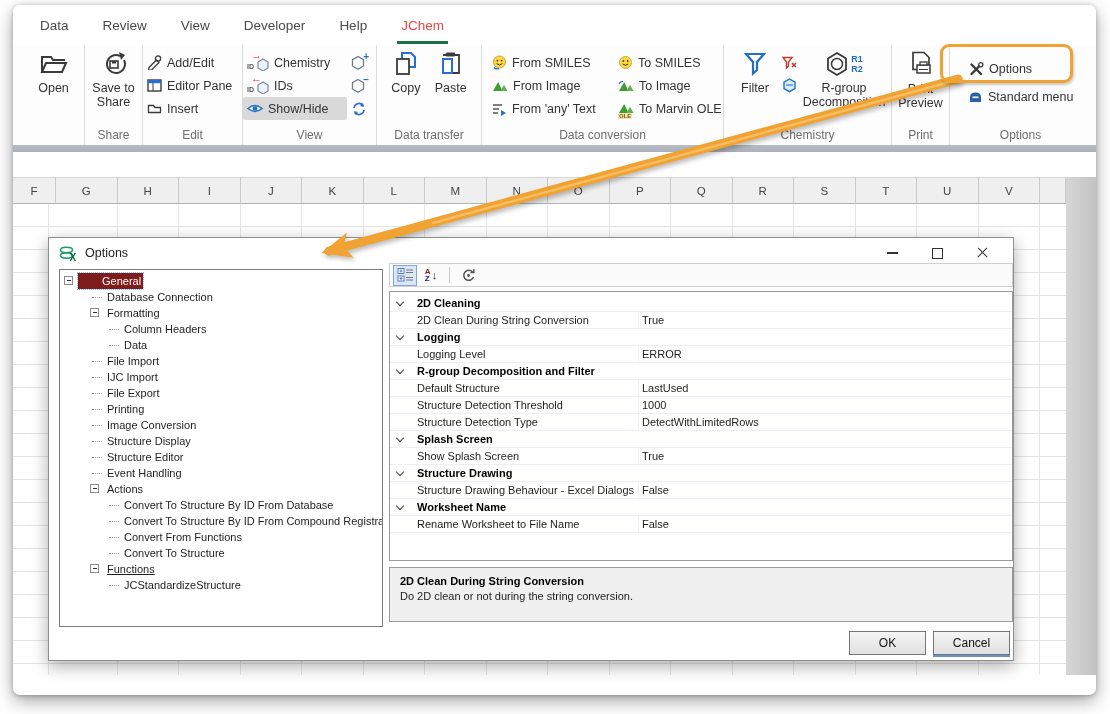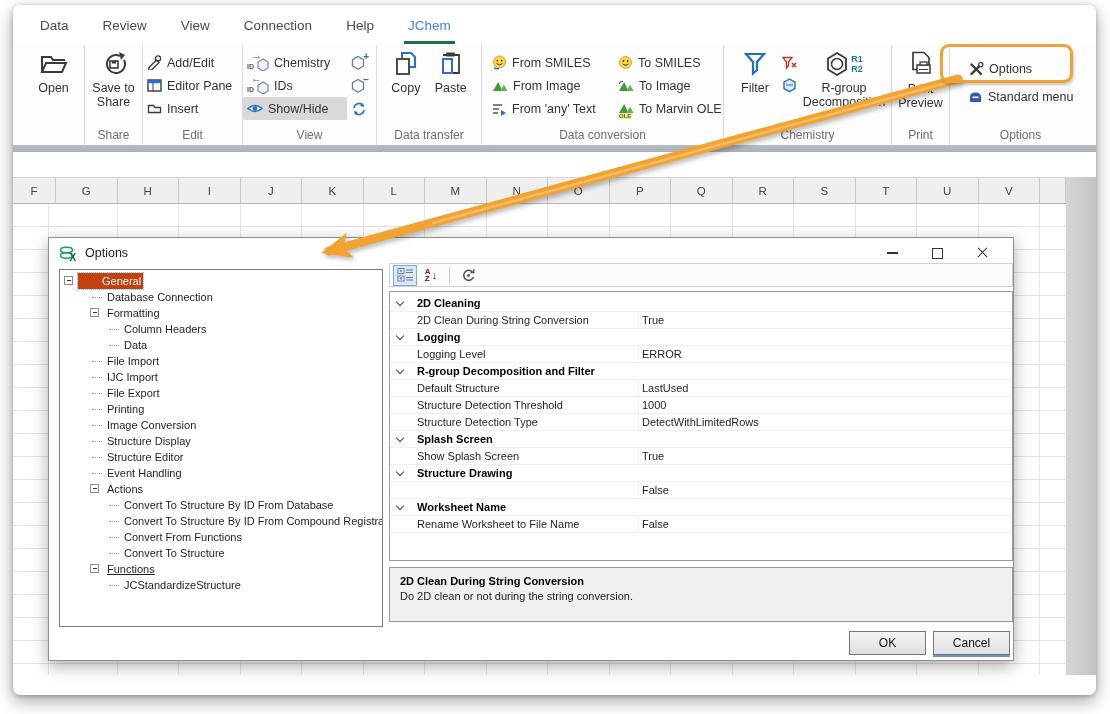--- a/index.html
+++ b/index.html
@@ -3,21 +3,21 @@
 <meta charset="utf-8">
 <style>
   html,body{margin:0;padding:0;width:1110px;height:714px;background:#ffffff;overflow:hidden;
     font-family:"Liberation Sans", sans-serif;-webkit-font-smoothing:antialiased;}
   .app{position:absolute;left:13px;top:5px;width:1083px;height:690px;background:#fff;
     border-radius:7px;box-shadow:0 6px 18px rgba(0,0,0,.35), 0 1px 4px rgba(0,0,0,.25);overflow:hidden;}
 
   
   .menubar{position:absolute;left:0;top:0;width:100%;height:40px;display:flex;align-items:stretch;padding-left:10px;box-sizing:border-box;background:#fff;}
   .mtab{position:relative;display:flex;align-items:center;padding:0 17px;font-size:13.5px;color:#4a4a4a;cursor:default;}
-  .mtab.active{color:#3b82f6;}
+  .mtab.active{color:#ef4444;}
   .mtab.active::after{content:"";position:absolute;left:13px;right:13px;bottom:1px;height:3px;background:#1e7145;}
 
   
   .ribbon{position:absolute;left:0;top:40px;width:100%;height:100px;display:flex;padding-left:10px;box-sizing:border-box;background:#fdfdfd;}
   .rgroup{position:relative;height:100%;border-right:1px solid #dcdcdc;box-sizing:border-box;padding-top:6px;}
   .rgroup.last{border-right:none;}
   .glabel{position:absolute;bottom:3px;left:0;right:0;text-align:center;font-size:12px;color:#6e6e6e;white-space:nowrap;}
   .bigbtn{display:flex;flex-direction:column;align-items:center;cursor:pointer;}
   .bigbtn .lbl{font-size:12.5px;color:#333;text-align:center;line-height:1.12;margin-top:4px;}
   .srow{height:23px;display:flex;align-items:center;gap:5px;padding:0 4px;font-size:12.5px;color:#333;white-space:nowrap;cursor:pointer;}
@@ -63,21 +63,21 @@
   .wbtn{width:45px;height:28px;display:flex;align-items:center;justify-content:center;cursor:pointer;position:relative;}
   .wbtn .mini{width:11px;height:1.5px;background:#333;}
   .wbtn .maxi{width:9px;height:9px;border:1.2px solid #333;}
   .wbtn .x1,.wbtn .x2{position:absolute;width:13px;height:1.4px;background:#333;left:16px;top:13px;}
   .wbtn .x1{transform:rotate(45deg);} .wbtn .x2{transform:rotate(-45deg);}
 
   .tpanel{position:absolute;left:10px;top:31px;width:324px;height:358px;border:1px solid #7b7b7b;box-sizing:border-box;
     background:#fff;overflow:hidden;padding-top:3px;}
   .trow{position:relative;height:16px;line-height:16px;white-space:nowrap;font-size:11px;color:#1e1e1e;cursor:default;}
   .trow .tlabel{display:inline-block;padding:0 2px;}
-  .trow .tlabel.sel{background:#c2410c;color:#fff;outline:1px dotted #9cb6e0;padding-left:24px;}
+  .trow .tlabel.sel{background:#7f1d1d;color:#fff;outline:1px dotted #9cb6e0;padding-left:24px;}
   .ebox{position:absolute;top:3px;width:9px;height:9px;border:1px solid #8a8a8a;background:#fff;box-sizing:border-box;}
   .ebox i{position:absolute;left:1.5px;top:3px;width:4px;height:1px;background:#333;}
   .stub{position:absolute;top:8px;width:10px;border-top:1px dotted #9a9a9a;}
 
   .ptoolbar{position:absolute;left:340px;top:25px;width:624px;height:24px;border:1px solid #cfcfcf;box-sizing:border-box;
     background:#fbfbfb;display:flex;align-items:center;padding-left:3px;gap:2px;}
   .tbtn{width:22px;height:19px;display:flex;align-items:center;justify-content:center;cursor:pointer;position:relative;border:1px solid transparent;}
   .tbtn.sel{background:#d9e7f9;border:1px solid #86a7d3;}
   .tsep{width:1px;height:16px;background:#c9c9c9;margin:0 4px;}
   .azi{display:flex;flex-direction:column;line-height:7px;font-size:8px;font-weight:bold;}
@@ -110,21 +110,21 @@
       <div class="mtab">
         <span>Data</span>
       </div>
       <div class="mtab">
         <span>Review</span>
       </div>
       <div class="mtab">
         <span>View</span>
       </div>
       <div class="mtab">
-        <span>Connection</span>
+        <span>Developer</span>
       </div>
       <div class="mtab">
         <span>Help</span>
       </div>
       <div class="mtab active">
         <span>JChem</span>
       </div>
     </div>
 
   <div class="ribbon">
@@ -545,20 +545,21 @@
           </div>
           <div class="prow item">
             <span class="pname">Show Splash Screen</span>
             <span class="pval">True</span>
           </div>
           <div class="prow category">
             <i class="chev"></i>
             <span class="pname cat">Structure Drawing</span>
           </div>
           <div class="prow item">
+            <span class="pname">Structure Drawing Behaviour - Excel Dialogs</span>
             <span class="pval">False</span>
           </div>
           <div class="prow category">
             <i class="chev"></i>
             <span class="pname cat">Worksheet Name</span>
           </div>
           <div class="prow item">
             <span class="pname">Rename Worksheet to File Name</span>
             <span class="pval">False</span>
           </div>

